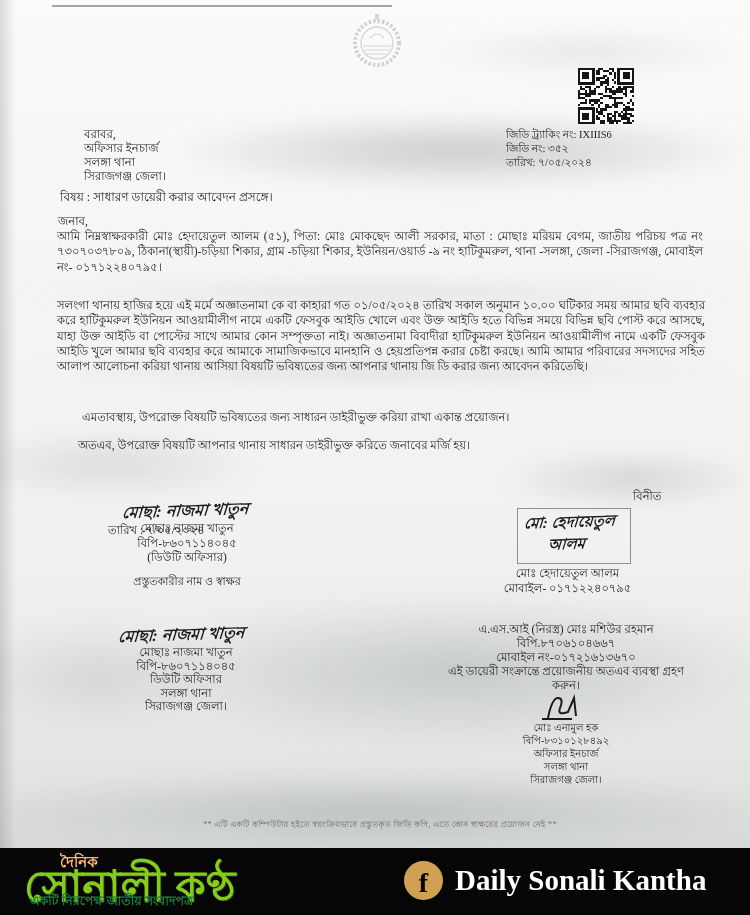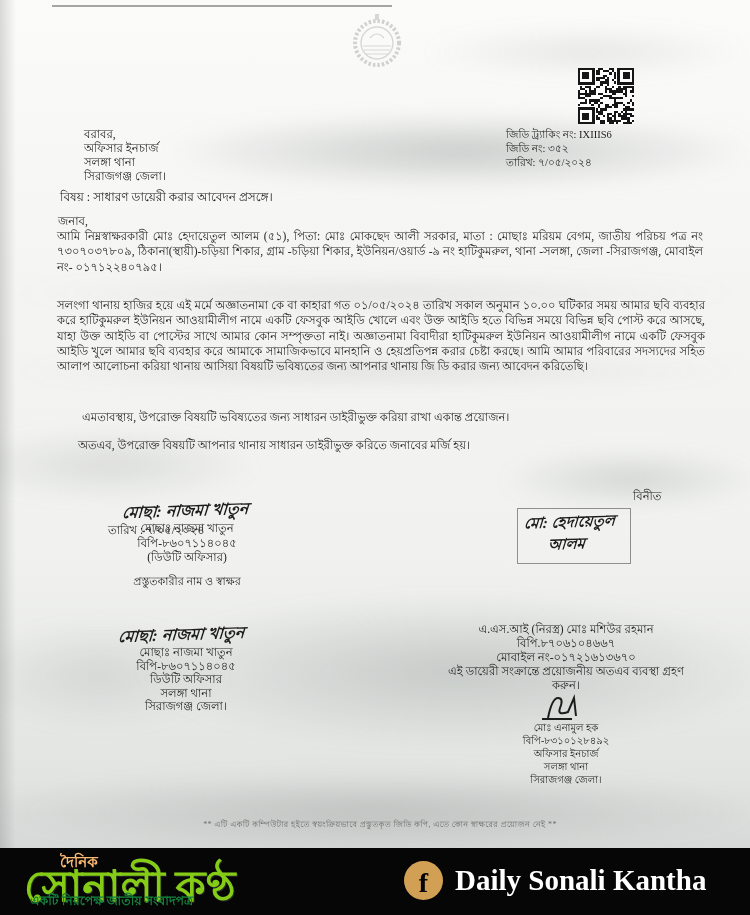--- a/index.html
+++ b/index.html
@@ -320,20 +320,24 @@
   <div class="t b ctr" style="left:107px;top:521px;width:160px;font-size:11.5px;line-height:14.5px;">
     <div>মোছাঃ নাজমা খাতুন</div>
     <div>বিপি-৮৬০৭১১৪০৪৫</div>
     <div>(ডিউটি অফিসার)</div>
   </div>
   <div class="t b ctr" style="left:102px;top:573px;width:170px;font-size:11px;">প্রস্তুতকারীর নাম ও স্বাক্ষর</div>
 
   <div class="sigbox" style="left:517px;top:508px;width:112px;height:54px;"></div>
   <div class="t script" style="left:524px;top:510px;font-size:15px;">মো: হেদায়েতুল</div>
   <div class="t script" style="left:548px;top:532px;font-size:15px;">আলম</div>
+  <div class="t b ctr" style="left:485px;top:566px;width:165px;font-size:11.5px;line-height:14.5px;">
+    <div>মোঃ হেদায়েতুল আলম</div>
+    <div>মোবাইল- ০১৭১২২৪০৭৯৫</div>
+  </div>
 
   <div class="t script" style="left:118px;top:622px;font-size:16px;">মোছা: নাজমা খাতুন</div>
   <div class="t b ctr" style="left:105px;top:646px;width:162px;font-size:11.5px;line-height:13.5px;">
     <div>মোছাঃ নাজমা খাতুন</div>
     <div>বিপি-৮৬০৭১১৪০৪৫</div>
     <div>ডিউটি অফিসার</div>
     <div>সলঙ্গা থানা</div>
     <div>সিরাজগঞ্জ জেলা।</div>
   </div>
 

